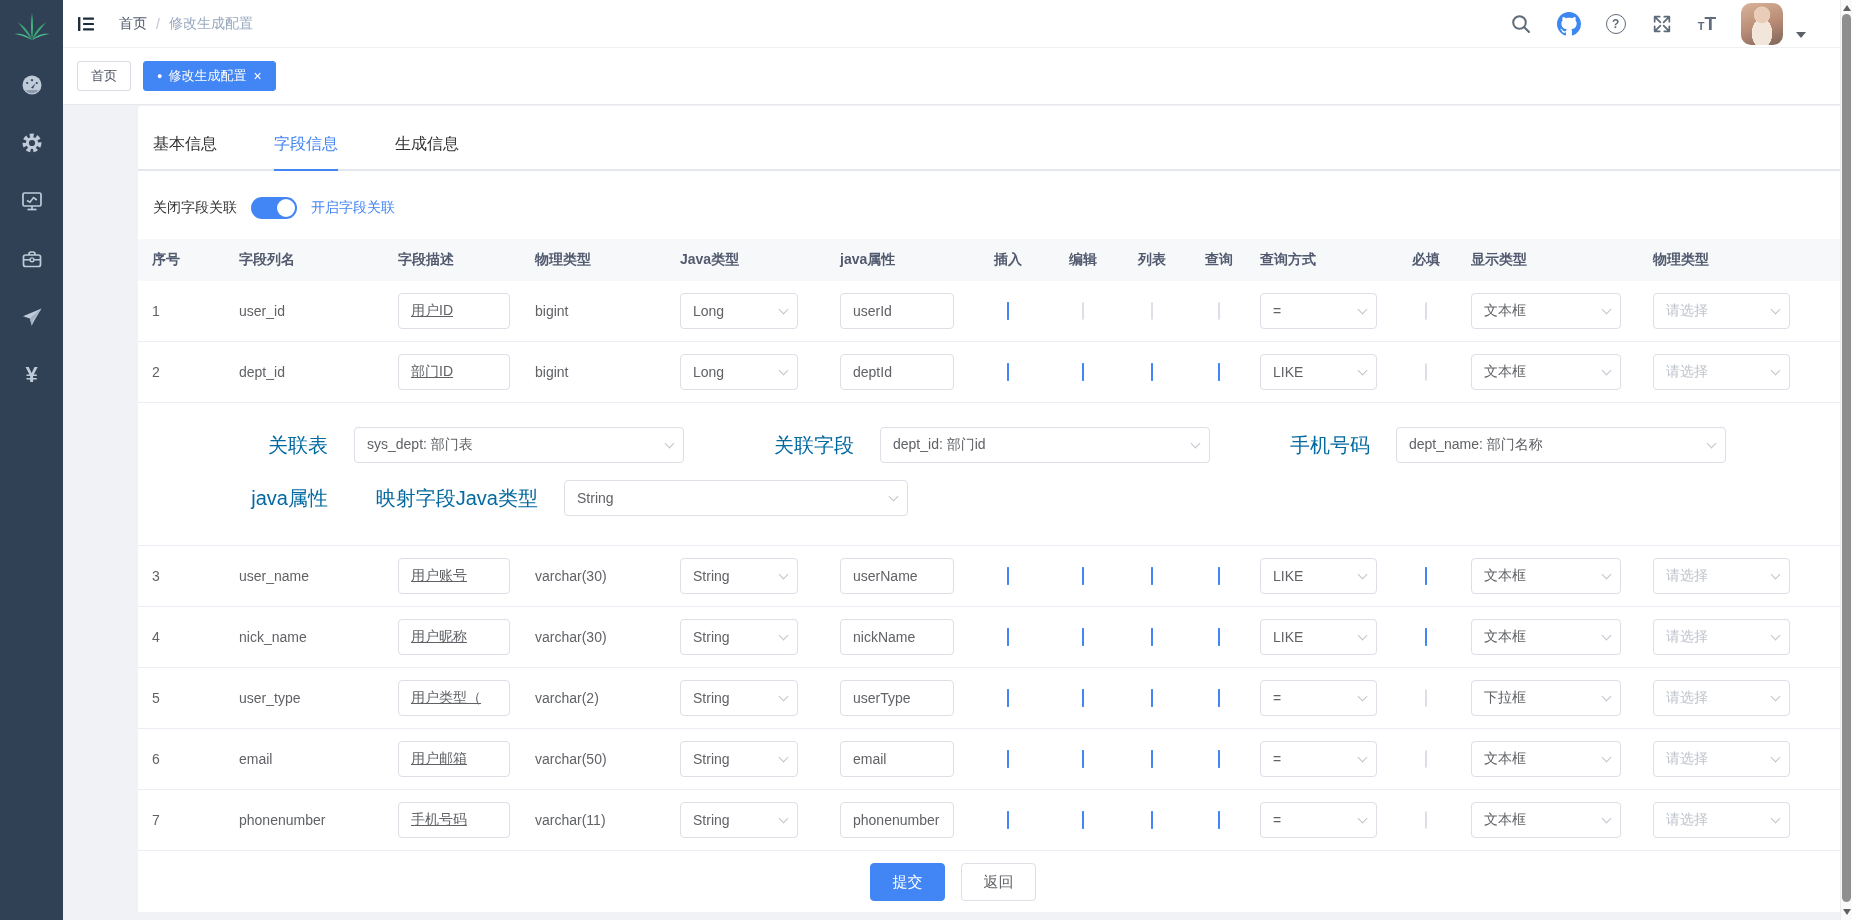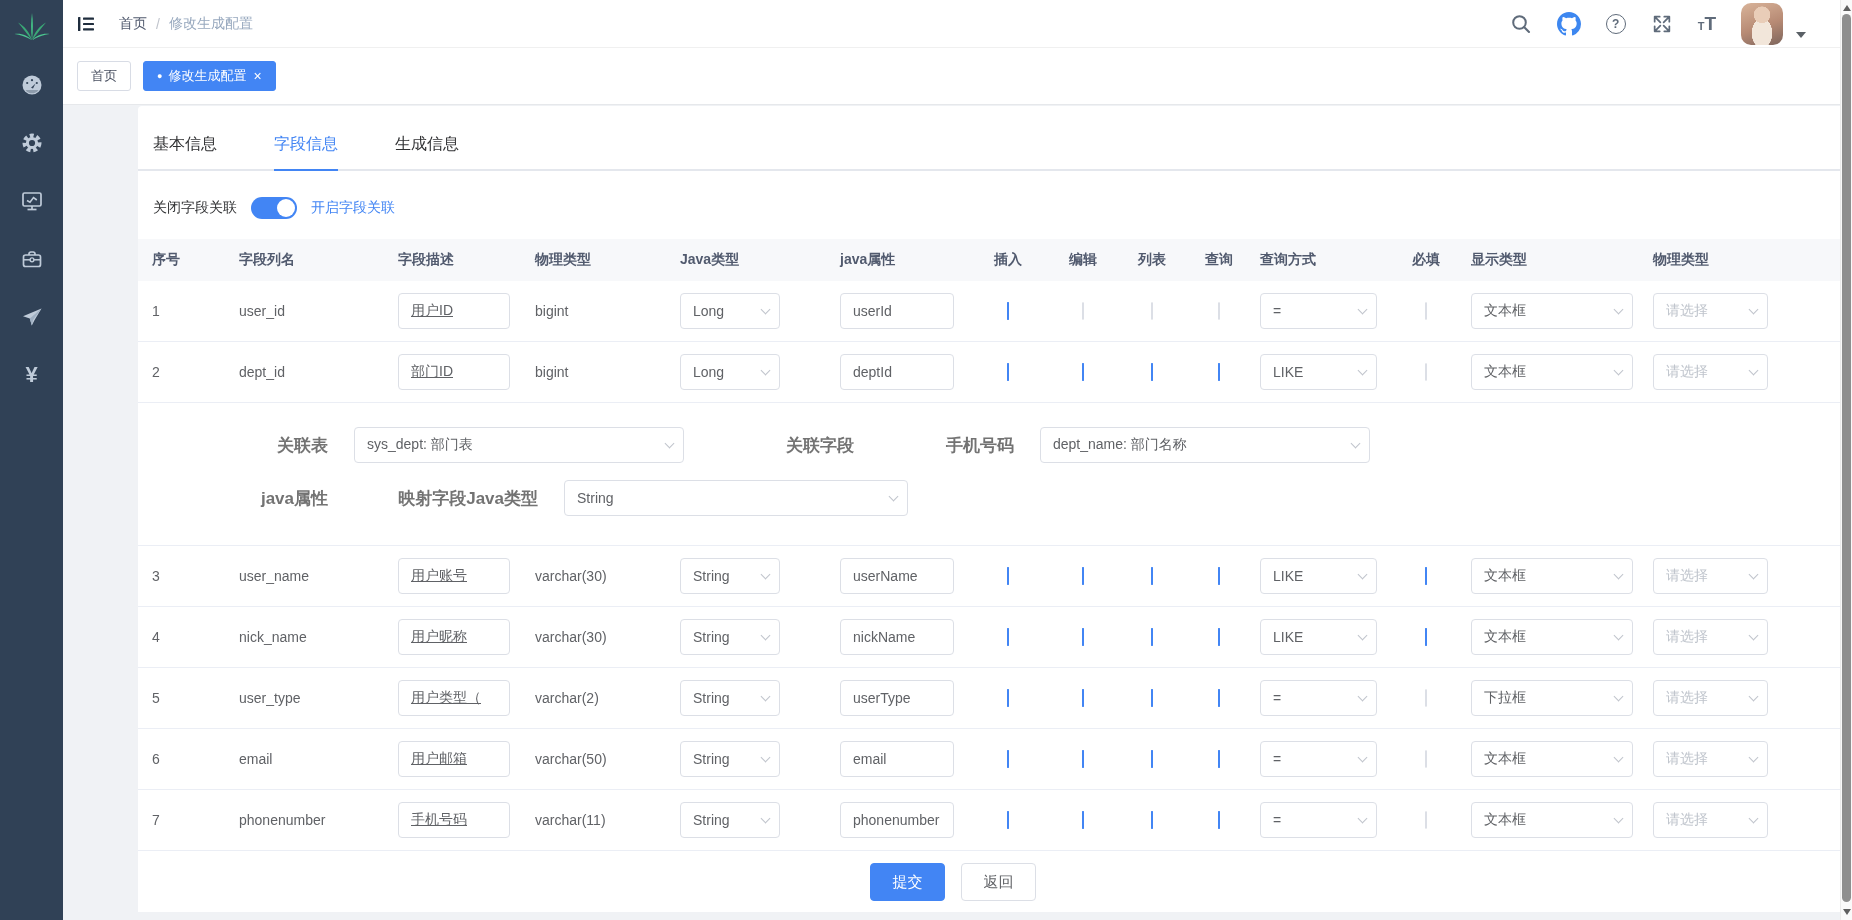--- a/index.html
+++ b/index.html
@@ -70,37 +70,37 @@
   .pl14{padding-left:14px;} .pl36{padding-left:36px;} .pl12{padding-left:12px;}
   .pl8{padding-left:8px;} .pl16{padding-left:16px;} .pl20{padding-left:20px;} .pl2{padding-left:2px;}
   .cc{justify-self:center;}
   .inp { height:36px; border:1px solid #dcdfe6; border-radius:4px; padding:0 12px; font-size:14px;
          color:#606266; background:#fff; outline:none; font-family:inherit; }
   .w112{width:112px;text-decoration:underline;} .w114{width:114px;} .w330{width:330px;} .w344{width:344px;}
   .sel { height:36px; border:1px solid #dcdfe6; border-radius:4px; background:#fff; cursor:pointer;
          display:flex; align-items:center; justify-content:space-between; padding:0 10px 0 12px;
          font-size:14px; color:#606266; }
   .sel.ph .sel-text { color:#bfc4cc; }
-  .sw120{width:100px;} .sw117{width:117px;} .sw145{width:162px;font-family:Liberation Mono, monospace;} .sw137{width:115px;}
+  .sw120{width:118px;} .sw117{width:117px;} .sw145{width:150px;font-family:Liberation Mono, monospace;} .sw137{width:137px;}
   .chev { width:7px; height:7px; border-right:1.6px solid #c0c4cc; border-bottom:1.6px solid #c0c4cc;
           transform:rotate(45deg); margin-top:-4px; flex:none; }
   .cb { width:19px; height:19px; border:1px solid #dcdfe6; border-radius:3px; background:#fff;
         position:relative; cursor:pointer; }
   .cb.on { background:var(--accent); border-color:var(--accent); }
   .cb.on::after { content:""; position:absolute; left:6px; top:2.5px; width:5px; height:10px;
                   border-right:2px solid #fff; border-bottom:2px solid #fff; transform:rotate(40deg); }
   .row-chev { width:9px; height:9px; border-right:1.6px solid #909399; border-bottom:1.6px solid #909399;
               cursor:pointer; }
   .row-chev.right { transform:rotate(-45deg); }
   .row-chev.down { transform:rotate(45deg); }
   
   .exp { height:143px; border-bottom:1px solid #ebeef5; background:#fff; position:relative; }
   .exp-row { position:absolute; left:0; display:flex; align-items:center; }
   .exp-row.a { top:24px; } .exp-row.b { top:77px; }
-  .exp-label { font-size:17px; font-weight:700; color:#737373; text-align:right; flex:none; }
+  .exp-label { font-size:20px; font-weight:400; color:#0369a1; text-align:right; flex:none; }
   .lw190{width:190px;} .lw170{width:170px;} .lw160{width:160px;} .lw210{width:210px;}
   .exp .sel, .exp .inp { margin-left:26px; flex:none; }
   
   .footer { margin-top:12px; display:flex; justify-content:center; gap:16px; padding-right:128px; }
   .btn { height:38px; padding:0 20px; min-width:75px; border-radius:4px; font-size:15px; cursor:pointer;
          display:flex; align-items:center; justify-content:center; font-family:inherit; }
   .btn.primary { background:var(--accent); color:#ffffff; border:1px solid var(--accent); }
   .btn.plain { background:#fff; color:#606266; border:1px solid #dcdfe6; }
   .bscroll { position:absolute; right:0; top:0; width:12px; height:920px; background:#fafafa;
              border-left:1px solid #ebebeb; z-index:20; }
@@ -336,20 +336,24 @@
             <div class="cc"><i class="row-chev down"></i></div>
           </div>
           <div class="exp">
             <div class="exp-row a">
               <div class="exp-label lw190">关联表</div>
               <div class="sel w330">
                 <span class="sel-text">sys_dept: 部门表</span>
                 <i class="chev"></i>
               </div>
               <div class="exp-label lw170">关联字段</div>
+              <div class="sel w330">
+                <span class="sel-text">dept_id: 部门id</span>
+                <i class="chev"></i>
+              </div>
               <div class="exp-label lw160">手机号码</div>
               <div class="sel w330">
                 <span class="sel-text">dept_name: 部门名称</span>
                 <i class="chev"></i>
               </div>
             </div>
             <div class="exp-row b">
               <div class="exp-label lw190">java属性</div>
               <div class="exp-label lw210">映射字段Java类型</div>
               <div class="sel w344">

